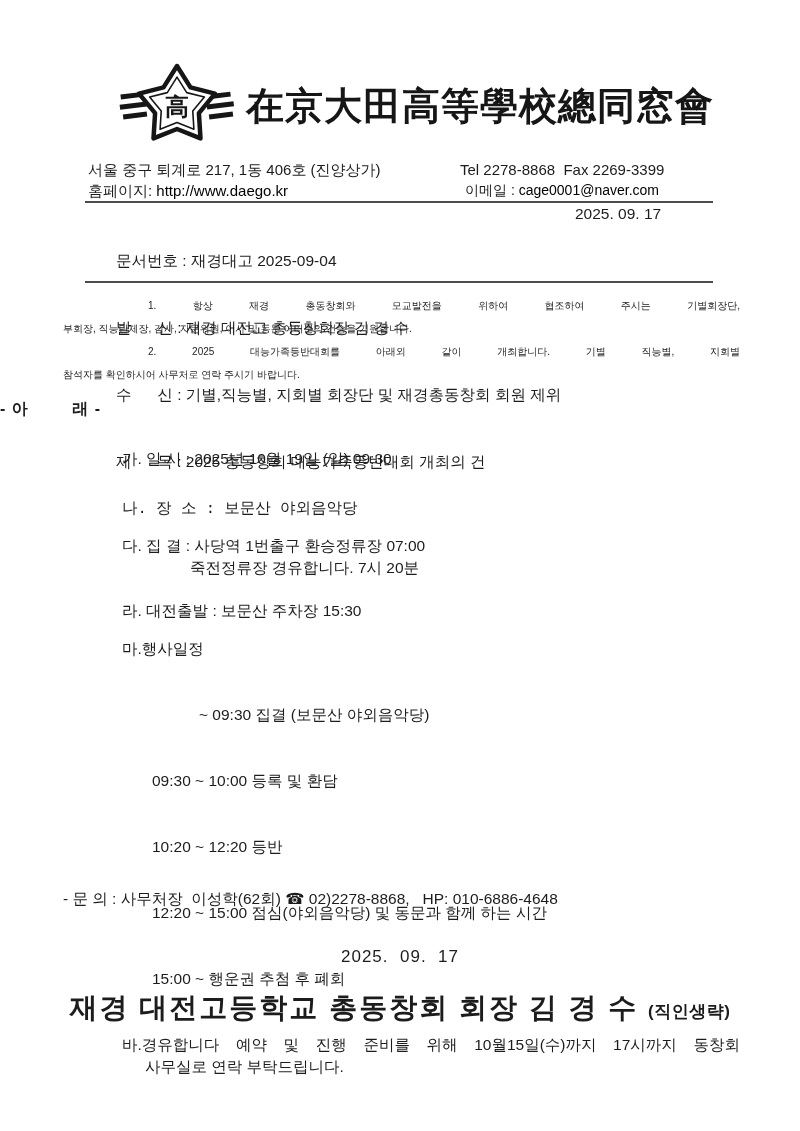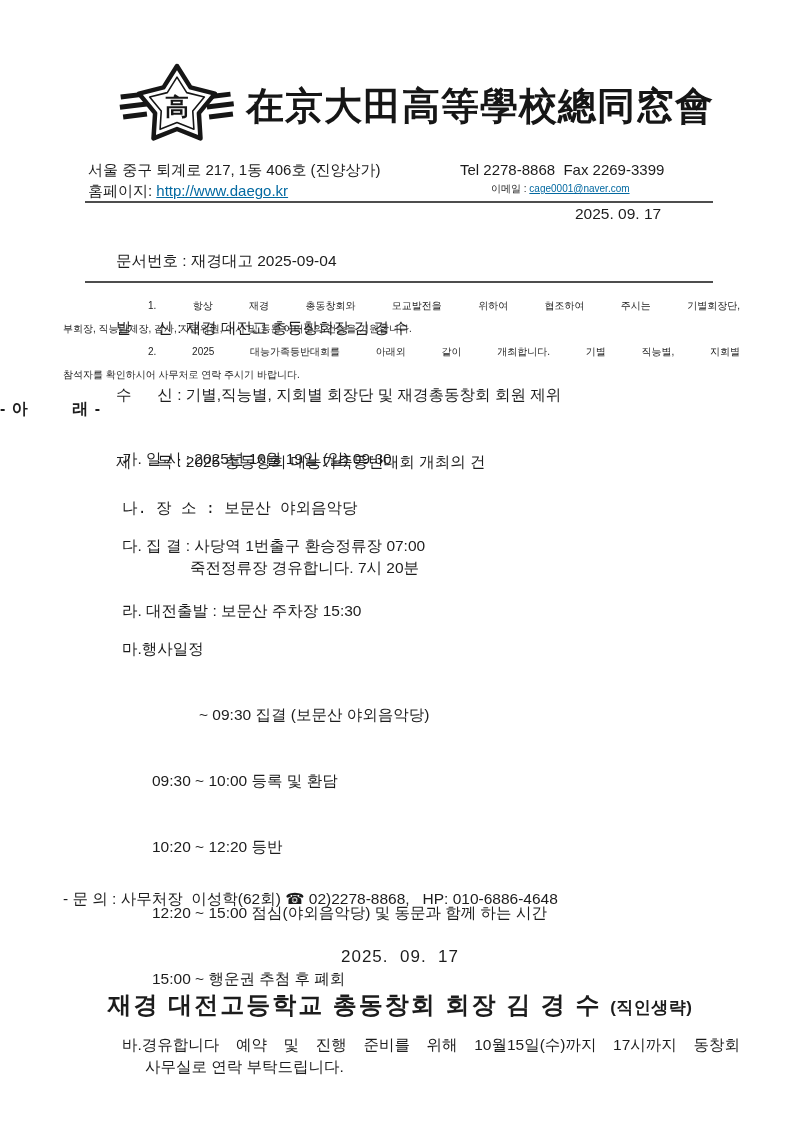--- a/index.html
+++ b/index.html
@@ -11,22 +11,22 @@
   
   .logo-row { position:absolute; top:62px; left:118px; display:flex; align-items:center; }
   .org-title {
     font-family:"Liberation Serif","DejaVu Serif",serif;
     font-size:38px; font-weight:600; letter-spacing:1px; color:#161616;
     margin-left:10px; white-space:nowrap;
   }
   .addr-left  { position:absolute; top:161px; left:88px;  font-size:15px; white-space:pre; }
   .addr-right { position:absolute; top:161px; left:460px; font-size:15px; white-space:pre; }
   .web-left   { position:absolute; top:182px; left:88px;  font-size:15px; white-space:pre; }
-  .web-right  { position:absolute; top:182px; left:491px; font-size:10px; white-space:pre; }
-  a.doc-link { color:#0369a1; text-decoration:underline; cursor:pointer; }
+  .web-right  { position:absolute; top:182px; left:465px; font-size:14px; white-space:pre; }
+  a.doc-link { color:#000000; cursor:pointer; }
   .rule { position:absolute; left:85px; width:628px; height:2px; background:#4d4d4d; }
   .rule-1 { top:201px; }
   .rule-2 { top:281px; }
   
   .doc-info { position:absolute; top:205px; left:116px; font-size:15.5px; line-height:22.4px; white-space:pre; }
   .doc-date { position:absolute; top:205px; left:575px; font-size:15.5px; white-space:pre; }
   
   .paras { position:absolute; top:294px; left:63px; width:677px; font-size:10px; line-height:23px; }
   .jline { text-align:justify; text-align-last:justify; }
   .indent1 { padding-left:85px; }
@@ -38,21 +38,21 @@
   .mt16 { margin-top:16px; }
   .cont-da { padding-left:68px; }
   .cont-ba { padding-left:23px; }
   .schedule { padding-left:30px; white-space:pre; }
   .schedule .sched-line:first-child { padding-left:47px; }
   
   .inquiry { position:absolute; top:889px; left:63px; font-size:15.5px; white-space:pre; }
   .foot-date { position:absolute; top:947px; left:0; width:100%; text-align:center;
                font-size:17px; white-space:pre; letter-spacing:1px; }
   .signature { position:absolute; top:989px; left:0; width:100%; text-align:center; white-space:nowrap; }
-  .sig-main { font-size:24px; font-weight:bold; letter-spacing:2px; }
+  .sig-main { font-size:28px; font-weight:bold; letter-spacing:2px; }
   .sig-suffix { font-size:17px; font-weight:bold; letter-spacing:0.5px; }
 </style>
 </head>
 <body>
 
 <div class="page">
 
   <div class="logo-row">
     <svg width="118" height="88" viewBox="0 0 118 88" aria-hidden="true">
       <g fill="#161616" transform="rotate(-7 16 45)">

